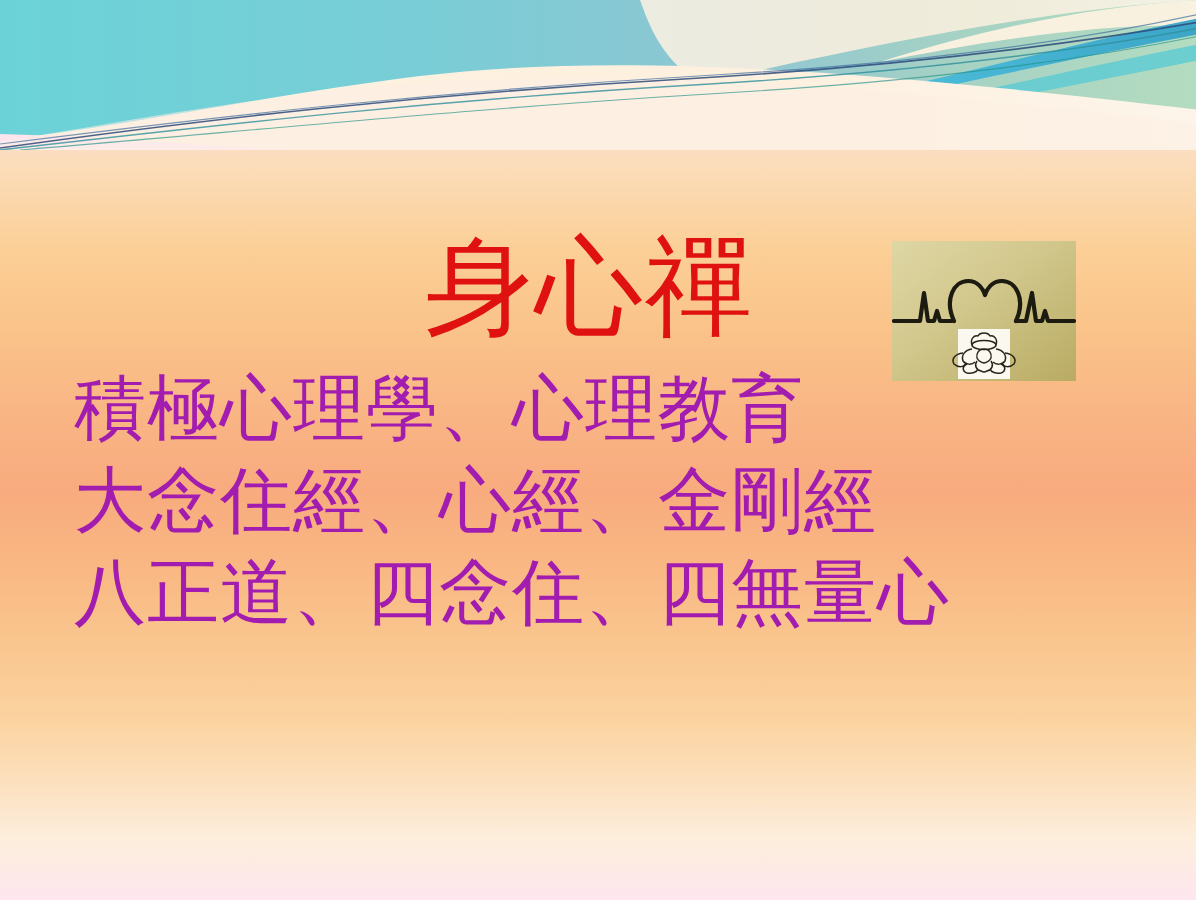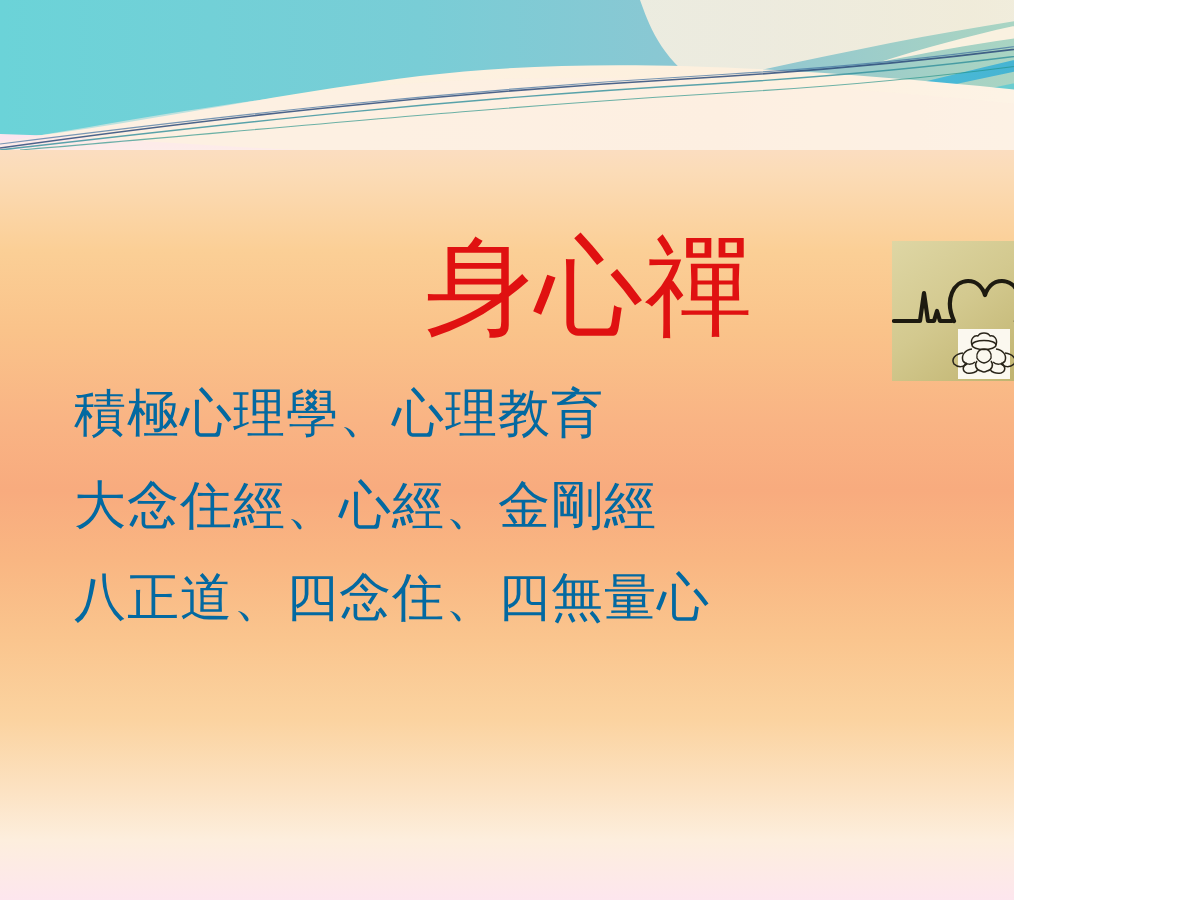--- a/index.html
+++ b/index.html
@@ -6,21 +6,21 @@
   html, body {
     width:1200px; height:900px;
     font-family:"Liberation Serif", serif;
     overflow:hidden;
   }
   body { position:relative; background:#fff; }
 
   
   .slide {
     position:absolute; inset:0;
-    width:1014px; height:900px;
+    width:1196px; height:900px;
     overflow:hidden;
   }
 
   
   .bg {
     position:absolute; inset:0;
     background:linear-gradient(to bottom,
        #fde8f3 0px,
        #fce4ec 40px,
        #fbe0d8 90px,
@@ -70,26 +70,26 @@
   }
   .photo svg { display:block; width:184px; height:140px; }
 
   
   .body-text {
     position:absolute;
     left:74px; top:368px;
     width:1000px;
   }
   .body-line {
-    color:#0369a1;
-    font-size:52px;
+    color:#a21caf;
+    font-size:72px;
     line-height:92px;
     letter-spacing:1px;
     white-space:nowrap;
-    font-family:Liberation Serif, serif;
+    font-family:Liberation Mono, monospace;
   }
 </style>
 </head>
 <body>
 
 <div class="slide">
 
   <div class="bg"></div>
 
   <div class="header-deco">

